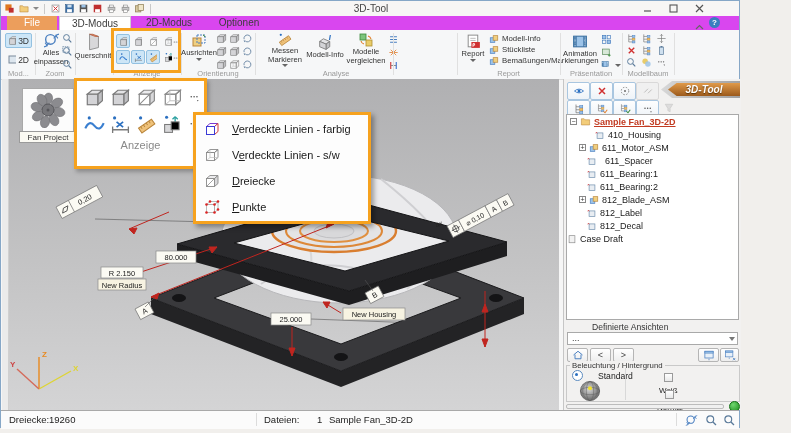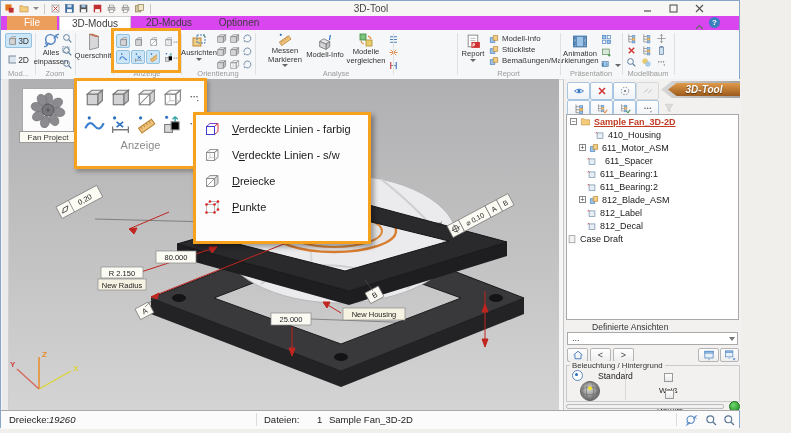--- a/index.html
+++ b/index.html
@@ -27,21 +27,21 @@
   .caret{width:0;height:0;border-left:3px solid transparent;border-right:3px solid transparent;border-top:3px solid #666;display:inline-block;}
   .ico-stack{position:absolute;display:flex;flex-direction:column;gap:2px;}
   .rlist-item{display:flex;align-items:center;gap:3px;font-size:7.8px;color:#333;height:11px;}
   
   .hl{position:absolute;border:3px solid #f6a21e;box-sizing:border-box;z-index:40;pointer-events:none;}
   
   .ov-panel{position:absolute;left:73px;top:77px;width:133px;height:91px;background:#fff;border:3px solid #f6a21e;box-sizing:border-box;z-index:50;box-shadow:2px 3px 4px rgba(0,0,0,.25);}
   .ov-row{display:flex;align-items:center;gap:5px;margin:6px 0 0 7px;}
   .ov-label{text-align:center;font-size:11px;color:#8a8a8a;margin-top:4px;}
   
-  .menu{position:absolute;left:192px;top:111px;width:178px;height:132px;background:#fdfdfd;border:3px solid #f6a21e;box-sizing:border-box;z-index:60;box-shadow:3px 3px 5px rgba(0,0,0,.35);padding-top:1px;}
+  .menu{position:absolute;left:192px;top:111px;width:178px;height:112px;background:#fdfdfd;border:3px solid #f6a21e;box-sizing:border-box;z-index:60;box-shadow:3px 3px 5px rgba(0,0,0,.35);padding-top:1px;}
   .menu-item{height:26px;display:flex;align-items:center;font-size:11px;color:#1a1a1a;padding-left:8px;gap:12px;}
   .mn-u{text-decoration:underline;}
   
   .canvas{position:absolute;left:8px;top:78px;width:550px;height:331px;background:linear-gradient(180deg,#b0b0b2 0%,#c3c3c4 55%,#d4d4d5 100%);overflow:hidden;}
   .leftstrip{position:absolute;left:1px;top:78px;width:7px;height:331px;background:#ebebeb;border-right:1px solid #d0d0d0;box-sizing:border-box;}
   .thumb{position:absolute;left:13px;top:9px;width:50px;height:42px;background:#fcfcfc;border:1px solid #a8a8a8;display:flex;align-items:center;justify-content:center;}
   .thumb-label{position:absolute;left:10px;top:52px;width:58px;height:12px;background:#fbfaf3;border:1px solid #9a9a9a;font-size:8px;color:#333;text-align:center;line-height:12px;box-sizing:border-box;}
   
   .rpanel{position:absolute;left:562px;top:78px;width:178px;height:331px;background:#f2f1f0;border-left:1px solid #c6c6c6;box-sizing:border-box;}
   .tbtn{position:absolute;width:21px;height:16px;background:linear-gradient(#fefefe,#eef3f8);border:1px solid #a9c6e0;border-radius:2px;display:flex;align-items:center;justify-content:center;}
@@ -890,21 +890,21 @@
         <span class="chk" style="display:inline-block;"></span>
         <div style="font-size:8px;color:#222;">Normal</div>
       </div>
     </div>
     <div class="pbar"></div>
     <div class="gdot"></div>
   </div>
 
   <div class="statusbar">
     <span class="abs" style="left:8px;top:3px;">Dreiecke:</span>
-    <span class="abs" style="left:48px;top:3px;font-style:italic;">19260</span>
+    <span class="abs" style="left:48px;top:3px;">19260</span>
     <span class="abs" style="left:263px;top:3px;">Dateien:</span>
     <span class="abs" style="left:316px;top:3px;">1</span>
     <span class="abs" style="left:328px;top:3px;">Sample Fan_3D-2D</span>
     <div class="cellsep" style="left:255px;"></div>
     <div class="cellsep" style="left:675px;"></div>
     <svg class="abs" style="left:684px;top:3px;" width="13" height="13">
         <use href="#sy-mag-fit" width="13" height="13"></use>
       </svg>
     <svg class="abs" style="left:704px;top:3px;" width="13" height="13">
         <use href="#sy-mag" width="13" height="13"></use>

